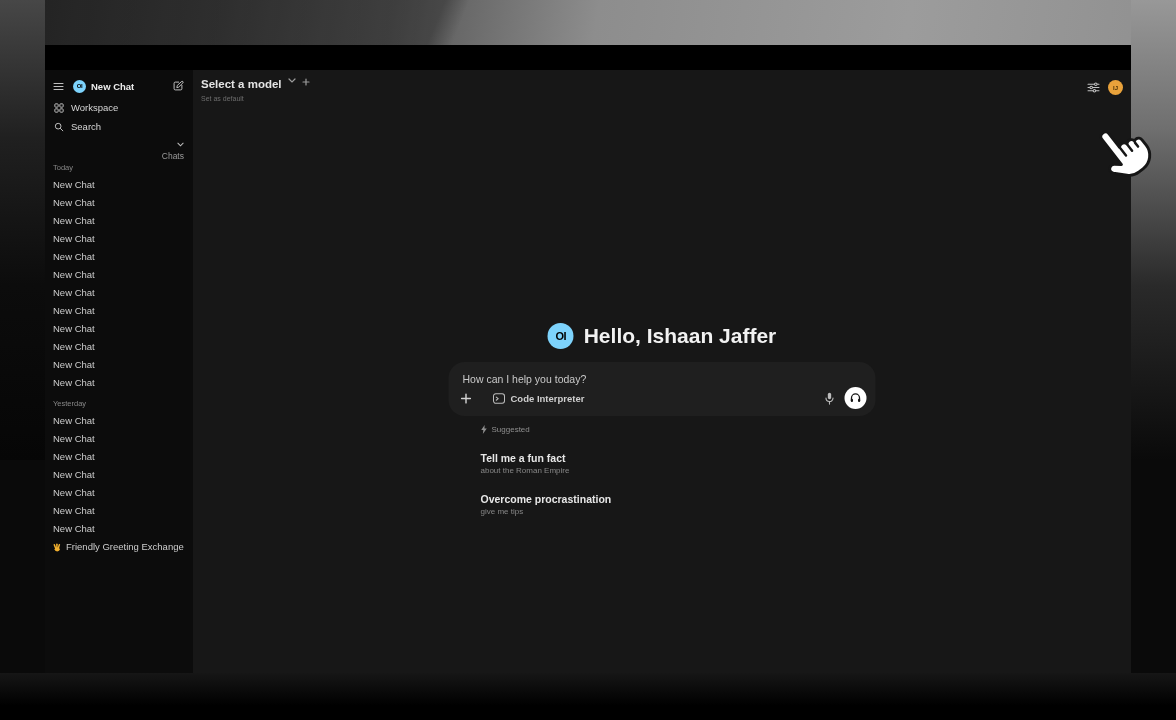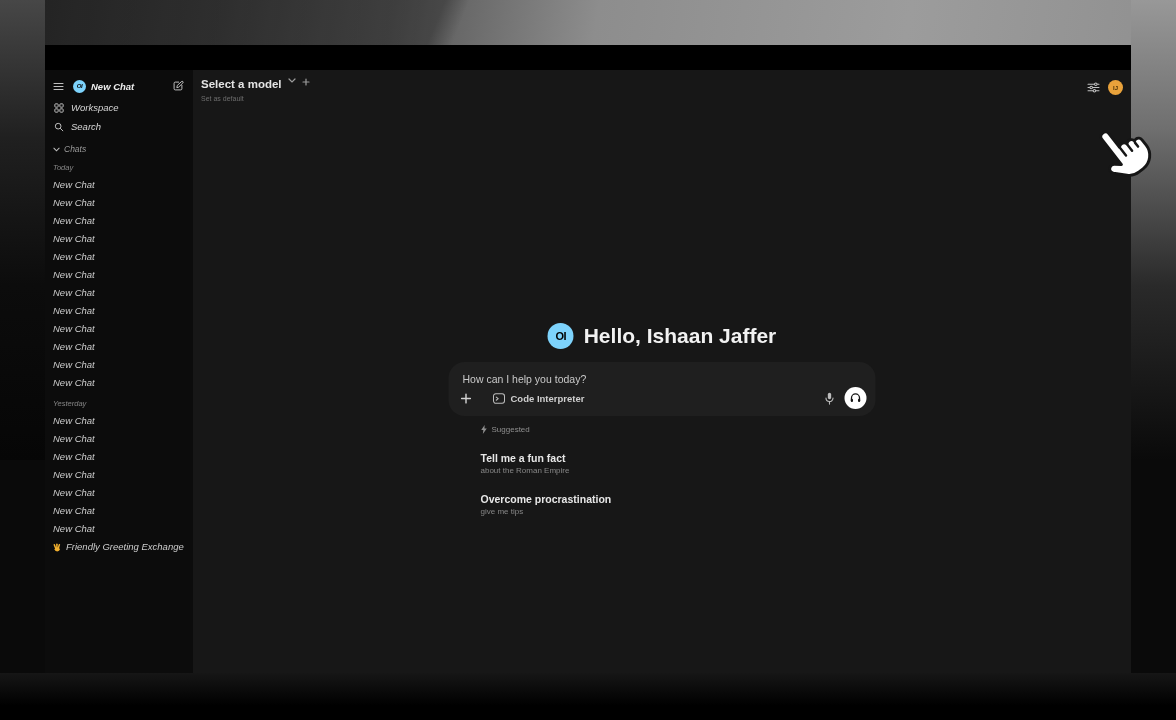--- a/index.html
+++ b/index.html
@@ -19,33 +19,33 @@
   .bg-bottom { position:absolute; left:0; bottom:0; width:1176px; height:47px;
     background:linear-gradient(#161616,#000 70%); }
 
   
   .window { position:absolute; left:45px; top:45px; width:1086px; height:628px;
     background:#161616; overflow:hidden; }
   .titlebar { height:25px; background:#000; }
   .content { display:flex; height:603px; }
 
   
-  .sidebar { width:148px; background:#0c0c0c; padding:8px 9px 0 8px; overflow:hidden; flex:none;font-style:italic; }
+  .sidebar { width:148px; background:#0c0c0c; padding:8px 9px 0 8px; overflow:hidden; flex:none; }
   .side-header { display:flex; align-items:center; height:16px; margin-bottom:4px; }
   .icon-btn { display:flex; align-items:center; justify-content:center; color:#bdbdbd; }
   .side-logo, .greet-logo { border-radius:50%; background:#7dd3fc; color:#000; font-weight:700;
     display:flex; align-items:center; justify-content:center; letter-spacing:-.5px; }
   .side-logo { width:13px; height:13px; font-size:6px; margin:0 5px 0 9px; flex:none; }
   .side-title { font-size:9.5px; font-weight:700; color:#ededed; }
   .edit-btn { margin-left:auto; color:#c7c7c7; }
   .nav-row { display:flex; align-items:center; gap:6px; height:19px; color:#d6d6d6;
     font-size:9.5px; font-weight:500; }
   .nav-row .icon-btn { width:12px; }
-  .chats-label { display:flex; align-items:center; gap:4px; margin-top:6px; height:14px;
-    color:#9a9a9a; font-size:8.5px; }
+  .chats-label { display:flex; align-items:flex-end; gap:4px; margin-top:6px; height:14px;
+    color:#9a9a9a; font-size:8.5px;flex-direction:column; }
   .chat-group-label { font-size:7.5px; color:#878787; margin-top:7px; margin-bottom:3px;
     height:10px; line-height:10px; }
   .chat-item { height:18px; line-height:18px; font-size:9.5px; color:#cdcdcd;
     white-space:nowrap; overflow:hidden; display:flex; align-items:center; gap:4px; }
 
   
   .main { flex:1; position:relative; background:#171717; }
   .topbar { position:absolute; top:8px; left:8px; }
   .model-row { display:flex; align-items:flex-start; gap:6px; }
   .model-label { font-size:11.5px; font-weight:700; color:#e4e4e4; }

